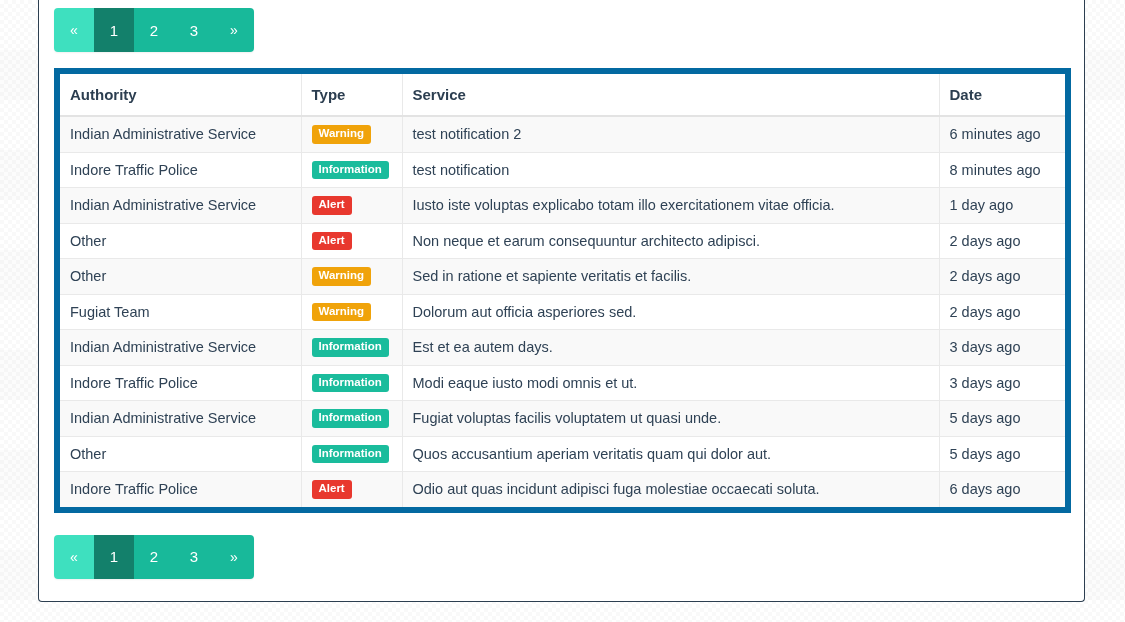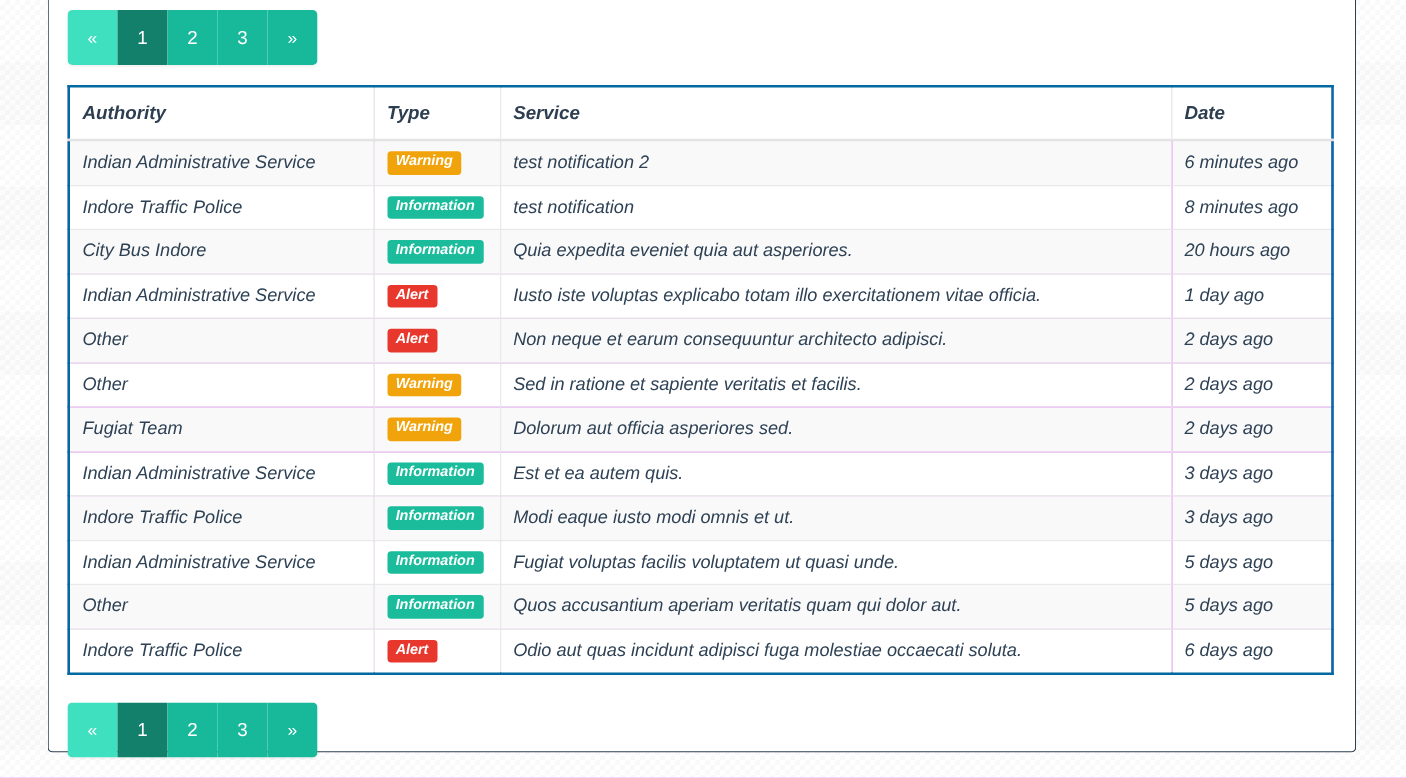--- a/index.html
+++ b/index.html
@@ -74,24 +74,23 @@
   .pg-num   { background: #18b99a; }
   .pg-num.active { background: #13806b; }
 
   
   .table-block {
     margin-top: 16px;
   }
   table.notif {
     width: 1011px;
     border-collapse: collapse;
-    border: 2px solid #0369a1;
+    border: 6px solid #0369a1;
     table-layout: fixed;
-    background: #f0abfc;
-    font-style: italic;
+    background: #fdba74;
   }
   table.notif col.c-auth { width: 244px; }
   table.notif col.c-type { width: 101px; }
   table.notif col.c-msg  { width: 537px; }
   table.notif col.c-date { width: 129px; }
 
   table.notif th {
     text-align: left;
     font-size: 15px;
     font-weight: bold;
@@ -180,26 +179,20 @@
               <td>test notification 2</td>
               <td>6 minutes ago</td>
             </tr>
             <tr>
               <td>Indore Traffic Police</td>
               <td><span class="badge badge-information">Information</span></td>
               <td>test notification</td>
               <td>8 minutes ago</td>
             </tr>
             <tr>
-              <td>City Bus Indore</td>
-              <td><span class="badge badge-information">Information</span></td>
-              <td>Quia expedita eveniet quia aut asperiores.</td>
-              <td>20 hours ago</td>
-            </tr>
-            <tr>
               <td>Indian Administrative Service</td>
               <td><span class="badge badge-alert">Alert</span></td>
               <td>Iusto iste voluptas explicabo totam illo exercitationem vitae officia.</td>
               <td>1 day ago</td>
             </tr>
             <tr>
               <td>Other</td>
               <td><span class="badge badge-alert">Alert</span></td>
               <td>Non neque et earum consequuntur architecto adipisci.</td>
               <td>2 days ago</td>
@@ -212,21 +205,21 @@
             </tr>
             <tr>
               <td>Fugiat Team</td>
               <td><span class="badge badge-warning">Warning</span></td>
               <td>Dolorum aut officia asperiores sed.</td>
               <td>2 days ago</td>
             </tr>
             <tr>
               <td>Indian Administrative Service</td>
               <td><span class="badge badge-information">Information</span></td>
-              <td>Est et ea autem quis.</td>
+              <td>Est et ea autem days.</td>
               <td>3 days ago</td>
             </tr>
             <tr>
               <td>Indore Traffic Police</td>
               <td><span class="badge badge-information">Information</span></td>
               <td>Modi eaque iusto modi omnis et ut.</td>
               <td>3 days ago</td>
             </tr>
             <tr>
               <td>Indian Administrative Service</td>

